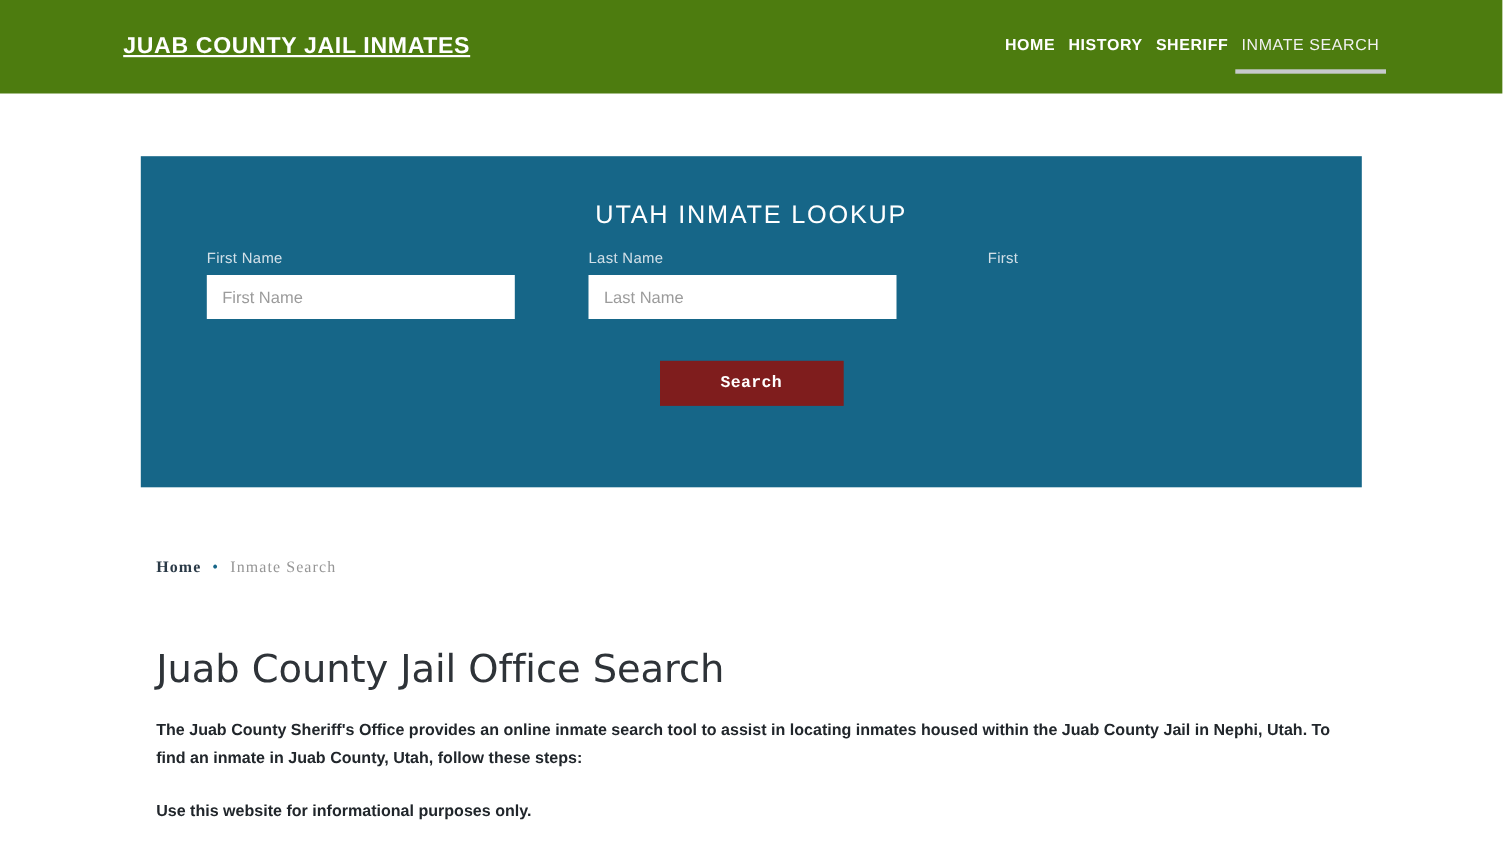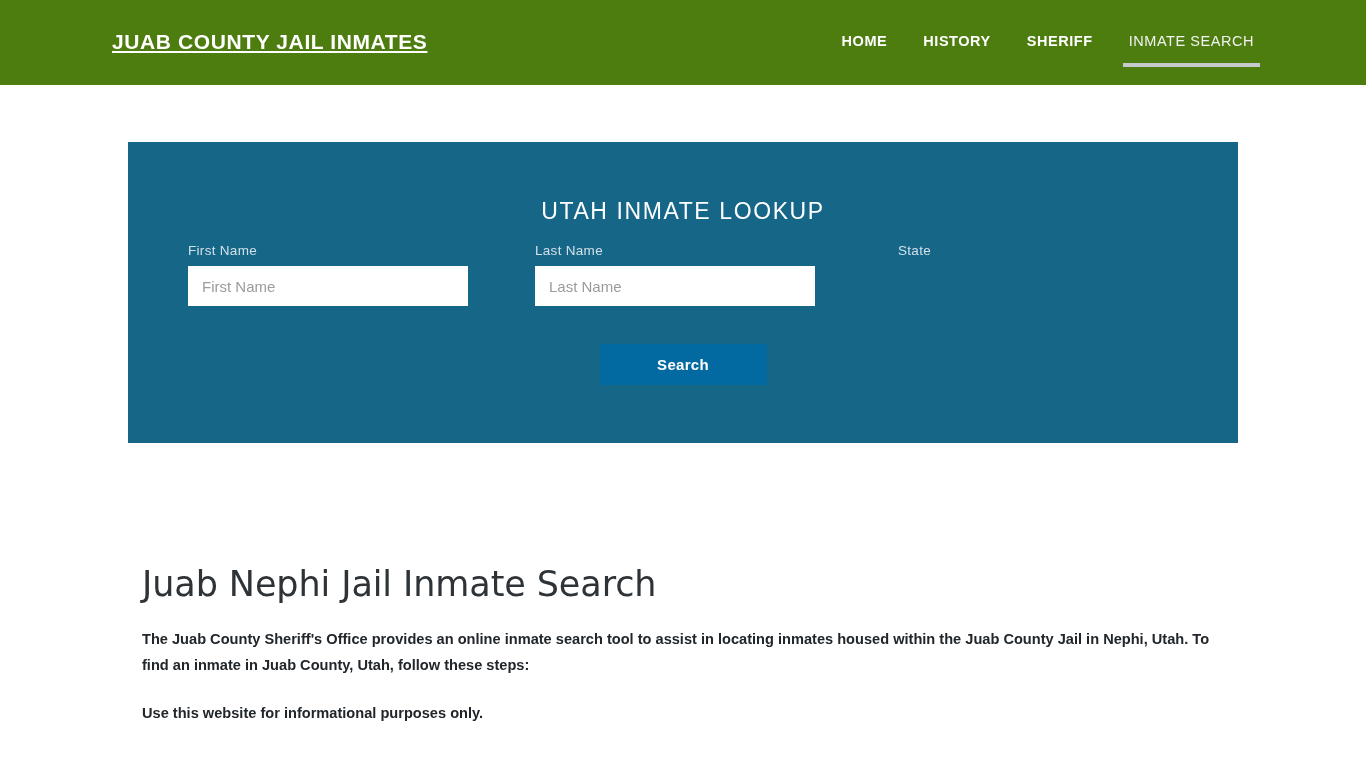--- a/index.html
+++ b/index.html
@@ -45,21 +45,21 @@
   }
   .nav-item {
     position: relative;
     color: #ffffff;
     font-size: 14.5px;
     font-weight: bold;
     letter-spacing: 0.55px;
     text-transform: uppercase;
     text-decoration: none;
     padding: 0 0 18px 0;
-    margin-left: 36px;
+    margin-left: 12px;
     white-space: nowrap;
     font-family: "Liberation Sans", sans-serif;
   }
   .nav-item:first-child { margin-left: 0; }
   .nav-item.active {
     color: #f2f2f2;
     font-weight: normal;
   }
   .nav-item.active::after {
     content: "";
@@ -82,21 +82,21 @@
     box-sizing: border-box;
   }
   .panel-title {
     text-align: center;
     color: #ffffff;
     font-size: 23px;
     font-weight: normal;
     letter-spacing: 1.6px;
     text-transform: uppercase;
     margin: 0;
-    padding-top: 56px;
+    padding-top: 40px;
     font-family: "Liberation Sans", sans-serif;
   }
   .form-row {
     position: relative;
     height: 80px;
     margin-top: 18px;
     padding-left: 28px;
   }
   .field {
     position: absolute;
@@ -133,31 +133,31 @@
   .field-first .field-input  { width: 280px; }
   .field-last .field-input   { width: 280px; }
   .field-state .field-input  { width: 280px; }
 
   .btn-row {
     text-align: center;
     margin-top: 21px;
   }
   .search-button {
     display: inline-block;
-    background: #0369a1;
+    background: #7f1d1d;
     color: #ffffff;
     border: none;
     outline: none;
     width: 167px;
     height: 41px;
     font-size: 15px;
     font-weight: bold;
     letter-spacing: 0.3px;
     cursor: pointer;
-    font-family: Liberation Sans, sans-serif;
+    font-family: Liberation Mono, monospace;
   }
 
   
   .content {
     position: absolute;
     left: 142px;
     top: 500px;
     width: 1080px;
   }
   .breadcrumb {
@@ -220,30 +220,33 @@
       <label class="field-label">First Name</label>
       <input class="field-input" type="text" placeholder="First Name" style="">
     </div>
 
     <div class="field field-last">
       <label class="field-label">Last Name</label>
       <input class="field-input" type="text" placeholder="Last Name" style="">
     </div>
 
     <div class="field field-state">
-      <label class="field-label">State</label>
+      <label class="field-label">First</label>
     </div>
   </div>
 
   <div class="btn-row">
     <button class="search-button" type="button">Search</button>
   </div>
 </section>
 
 <main class="content">
-
-  <h1 class="page-title">Juab Nephi Jail Inmate Search</h1>
+  <p class="breadcrumb">
+    <a href="#">Home</a><span class="sep">•</span><span class="current">Inmate Search</span>
+  </p>
+
+  <h1 class="page-title">Juab County Jail Office Search</h1>
 
   <p class="body-text">The Juab County Sheriff's Office provides an online inmate search tool to assist in locating inmates housed within the Juab County Jail in Nephi, Utah. To find an inmate in Juab County, Utah, follow these steps:</p>
 
   <p class="body-text">Use this website for informational purposes only.</p>
 
 </main>
 
 </body></html>

